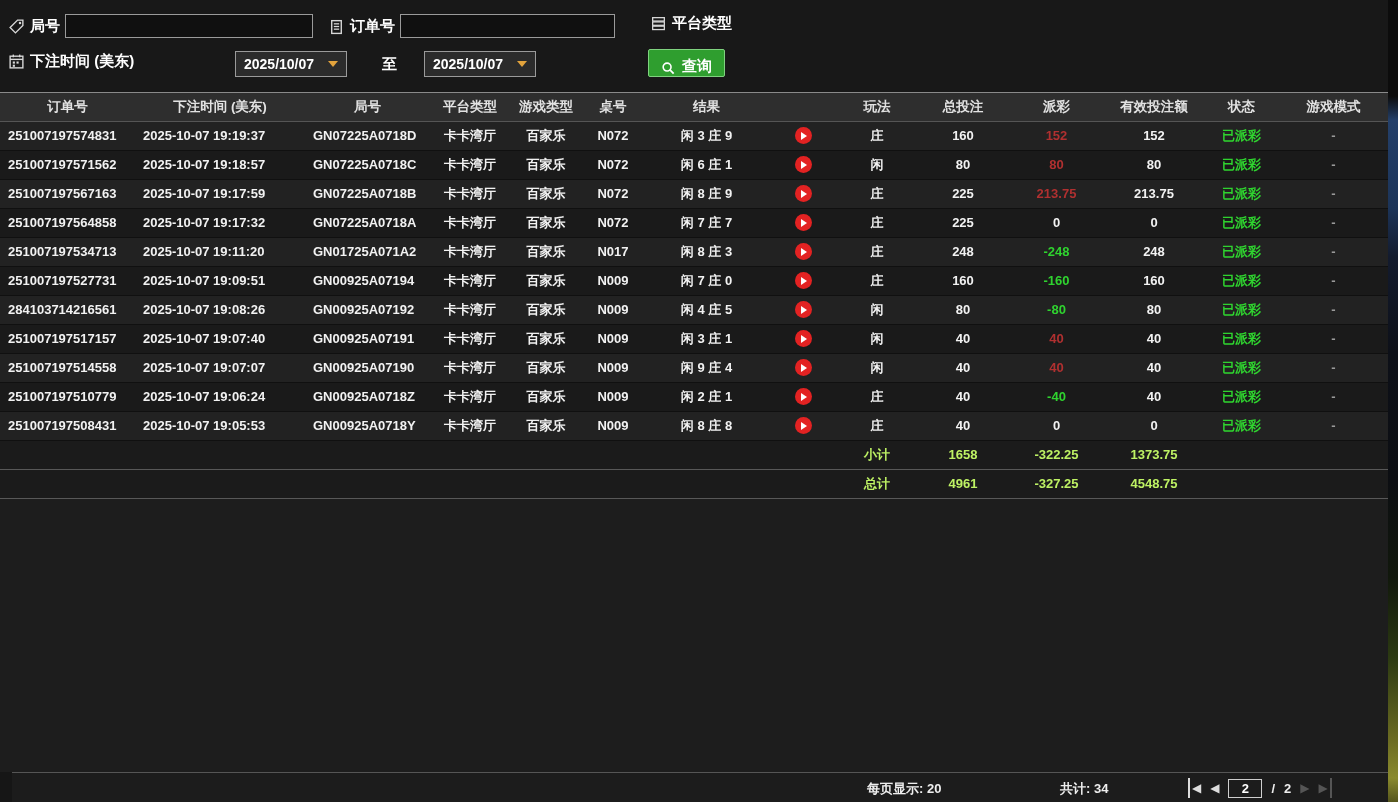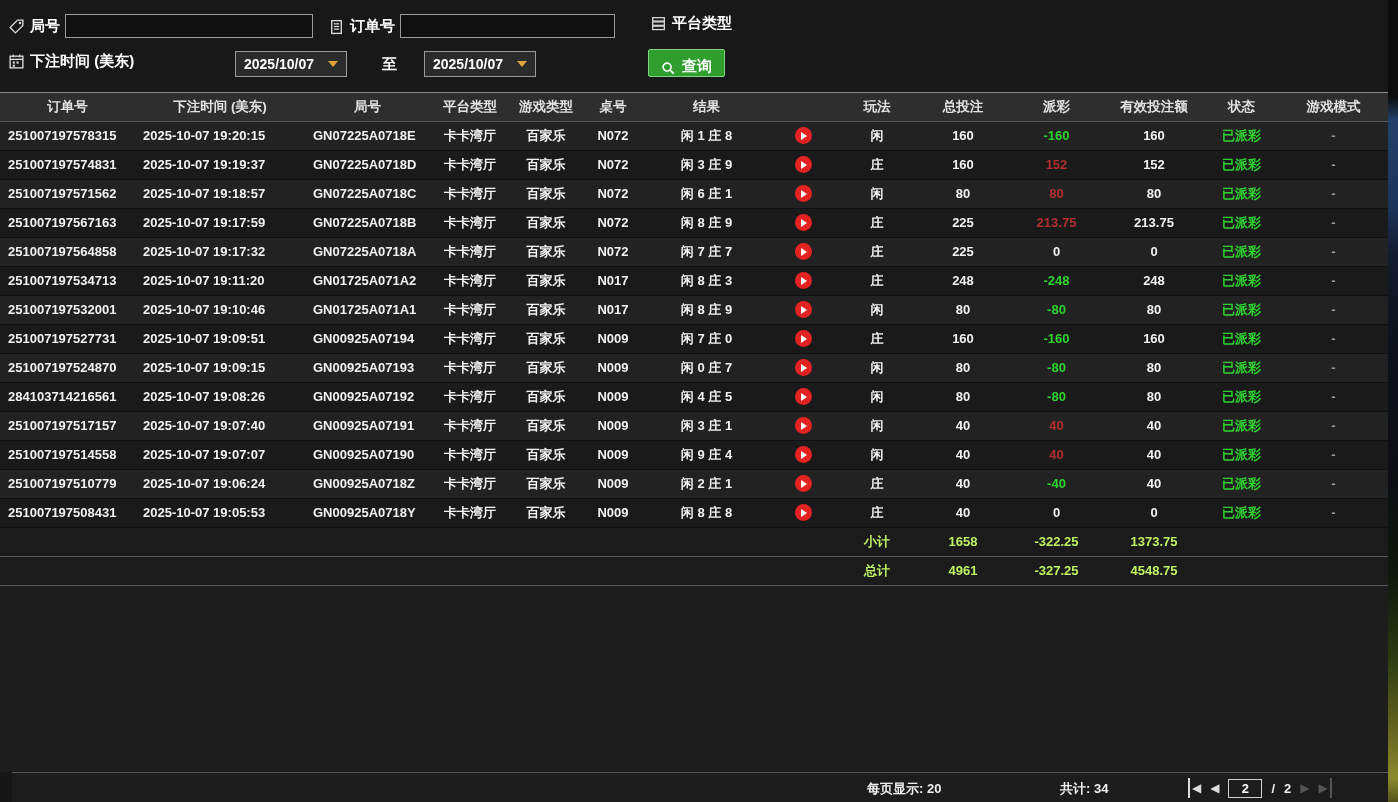--- a/index.html
+++ b/index.html
@@ -185,38 +185,20 @@
             <th>玩法</th>
             <th>总投注</th>
             <th>派彩</th>
             <th>有效投注额</th>
             <th>状态</th>
             <th>游戏模式</th>
           </tr>
       </thead>
       <tbody>
           <tr>
-            <td>251007197578315</td>
-            <td>2025-10-07 19:20:15</td>
-            <td>GN07225A0718E</td>
-            <td>卡卡湾厅</td>
-            <td>百家乐</td>
-            <td>N072</td>
-            <td>闲 1 庄 8</td>
-            <td><span class="play-btn">
-                <span class="tri"></span>
-              </span></td>
-            <td>闲</td>
-            <td>160</td>
-            <td class="pay-neg">-160</td>
-            <td>160</td>
-            <td class="status-paid">已派彩</td>
-            <td class="mode">-</td>
-          </tr>
-          <tr>
             <td>251007197574831</td>
             <td>2025-10-07 19:19:37</td>
             <td>GN07225A0718D</td>
             <td>卡卡湾厅</td>
             <td>百家乐</td>
             <td>N072</td>
             <td>闲 3 庄 9</td>
             <td><span class="play-btn">
                 <span class="tri"></span>
               </span></td>
@@ -293,70 +275,34 @@
                 <span class="tri"></span>
               </span></td>
             <td>庄</td>
             <td>248</td>
             <td class="pay-neg">-248</td>
             <td>248</td>
             <td class="status-paid">已派彩</td>
             <td class="mode">-</td>
           </tr>
           <tr>
-            <td>251007197532001</td>
-            <td>2025-10-07 19:10:46</td>
-            <td>GN01725A071A1</td>
-            <td>卡卡湾厅</td>
-            <td>百家乐</td>
-            <td>N017</td>
-            <td>闲 8 庄 9</td>
-            <td><span class="play-btn">
-                <span class="tri"></span>
-              </span></td>
-            <td>闲</td>
-            <td>80</td>
-            <td class="pay-neg">-80</td>
-            <td>80</td>
-            <td class="status-paid">已派彩</td>
-            <td class="mode">-</td>
-          </tr>
-          <tr>
             <td>251007197527731</td>
             <td>2025-10-07 19:09:51</td>
             <td>GN00925A07194</td>
             <td>卡卡湾厅</td>
             <td>百家乐</td>
             <td>N009</td>
             <td>闲 7 庄 0</td>
             <td><span class="play-btn">
                 <span class="tri"></span>
               </span></td>
             <td>庄</td>
             <td>160</td>
             <td class="pay-neg">-160</td>
             <td>160</td>
-            <td class="status-paid">已派彩</td>
-            <td class="mode">-</td>
-          </tr>
-          <tr>
-            <td>251007197524870</td>
-            <td>2025-10-07 19:09:15</td>
-            <td>GN00925A07193</td>
-            <td>卡卡湾厅</td>
-            <td>百家乐</td>
-            <td>N009</td>
-            <td>闲 0 庄 7</td>
-            <td><span class="play-btn">
-                <span class="tri"></span>
-              </span></td>
-            <td>闲</td>
-            <td>80</td>
-            <td class="pay-neg">-80</td>
-            <td>80</td>
             <td class="status-paid">已派彩</td>
             <td class="mode">-</td>
           </tr>
           <tr>
             <td>284103714216561</td>
             <td>2025-10-07 19:08:26</td>
             <td>GN00925A07192</td>
             <td>卡卡湾厅</td>
             <td>百家乐</td>
             <td>N009</td>

